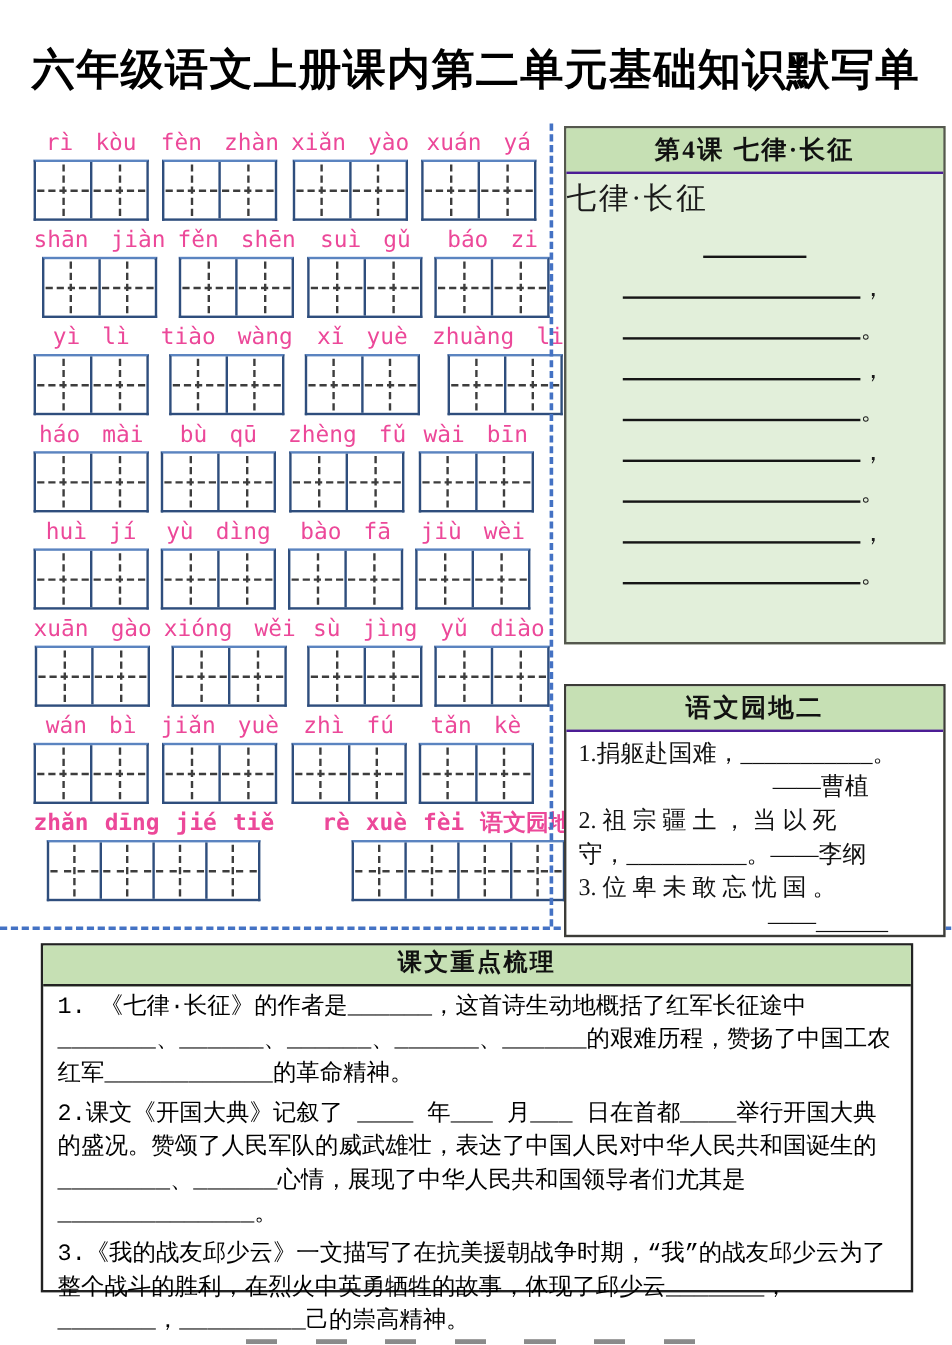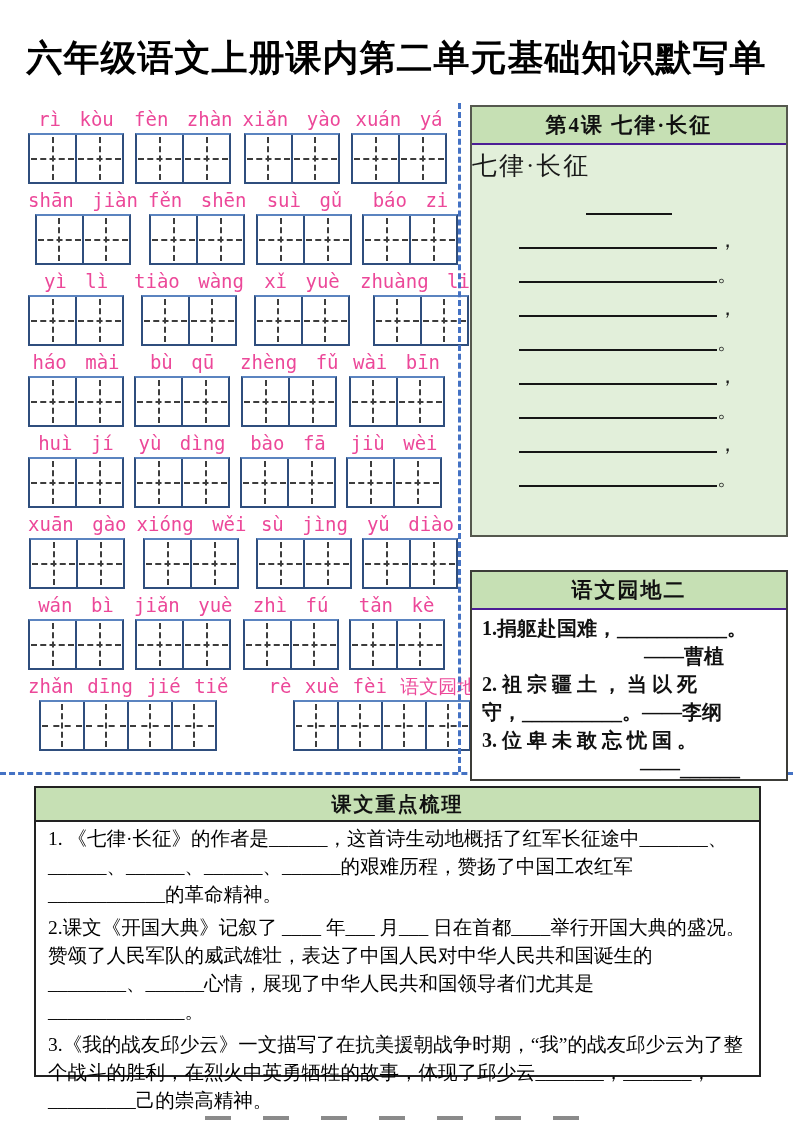--- a/index.html
+++ b/index.html
@@ -6,21 +6,21 @@
   .page{position:relative;width:793px;height:1121px;background:#fff;overflow:hidden;
         font-family:"Liberation Serif", serif;color:#1a1a1a;}
 
   
   .title{position:absolute;top:34px;left:0;width:100%;margin:0;text-align:center;
          font-size:36px;font-weight:900;letter-spacing:1px;color:#000;}
 
   
   .pinyin-area{position:absolute;left:28px;top:106px;width:424px;}
   .pinyin-row{display:flex;gap:10px;margin-bottom:3px;}
-  .pinyin-row.wide{gap:40px;}
+  .pinyin-row.wide{gap:40px;font-weight:bold;}
   .word-block{display:flex;flex-direction:column;align-items:center;}
   .pinyin-label{font-family:"DejaVu Sans Mono", monospace;font-size:19px;height:27px;
                 line-height:27px;color:#ec4899;word-spacing:7px;white-space:nowrap;}
   .pinyin-row.wide .pinyin-label{word-spacing:2px;}
   .grid{display:flex;border:2.5px solid #2f4e7d;border-top-color:#5b84c0;height:47px;background:#fff;}
   .cell{width:45px;position:relative;border-left:2.5px solid #2f4e7d;}
   .pinyin-row.wide .cell{width:42px;}
   .cell:first-child{border-left:none;}
   .cell::before{content:'';position:absolute;left:50%;top:2px;bottom:2px;margin-left:-1px;
                 border-left:2px dashed #3d3d3d;}
@@ -42,27 +42,27 @@
   .poem-lines{margin-top:1px;}
   .poem-line{display:flex;justify-content:center;align-items:flex-end;height:34px;padding-right:6px;}
   .poem-line .blank{display:inline-block;width:198px;height:30px;border-bottom:2.5px solid #161616;}
   .poem-line.author{padding-right:0;}
   .poem-line.author .blank{width:86px;}
   .poem-line .punct{font-size:21px;line-height:18px;width:16px;text-align:left;}
 
   
   .yuandi-panel{left:470px;top:550px;width:318px;height:211px;background:#fff;border-color:#3c3c38;margin-top:20px;}
   .yuandi-body{padding:4px 10px 0 10px;font-size:20px;line-height:28px;color:#111;}
-  .yw-line{white-space:nowrap;font-weight:bold;}
+  .yw-line{white-space:nowrap;}
   .align-right{text-align:right;}
   .pad-author{padding-right:52px;}
   .pad-small{padding-right:36px;}
 
   
-  .summary-panel{left:34px;top:786px;width:727px;height:291px;background:#fff;border:2px solid #222;}
+  .summary-panel{left:34px;top:786px;width:727px;height:291px;background:#fff;border:2px solid #222;font-family:Liberation Mono, monospace;}
   .summary-panel .panel-header{height:32px;line-height:32px;font-weight:700;font-size:20px;
                                border-bottom:2px solid #222;background:#c6e0b4;}
   .summary-body{padding:3px 12px 0 12px;font-size:19.5px;line-height:28px;color:#000;}
   .summary-body p{margin:0 0 5px 0;}
 
   
   .cutoff{position:absolute;left:205px;top:1116px;width:390px;height:4px;opacity:.55;
           background:repeating-linear-gradient(90deg,#2b2b2b 0 26px,transparent 26px 58px);}
 </style>
 </head>

